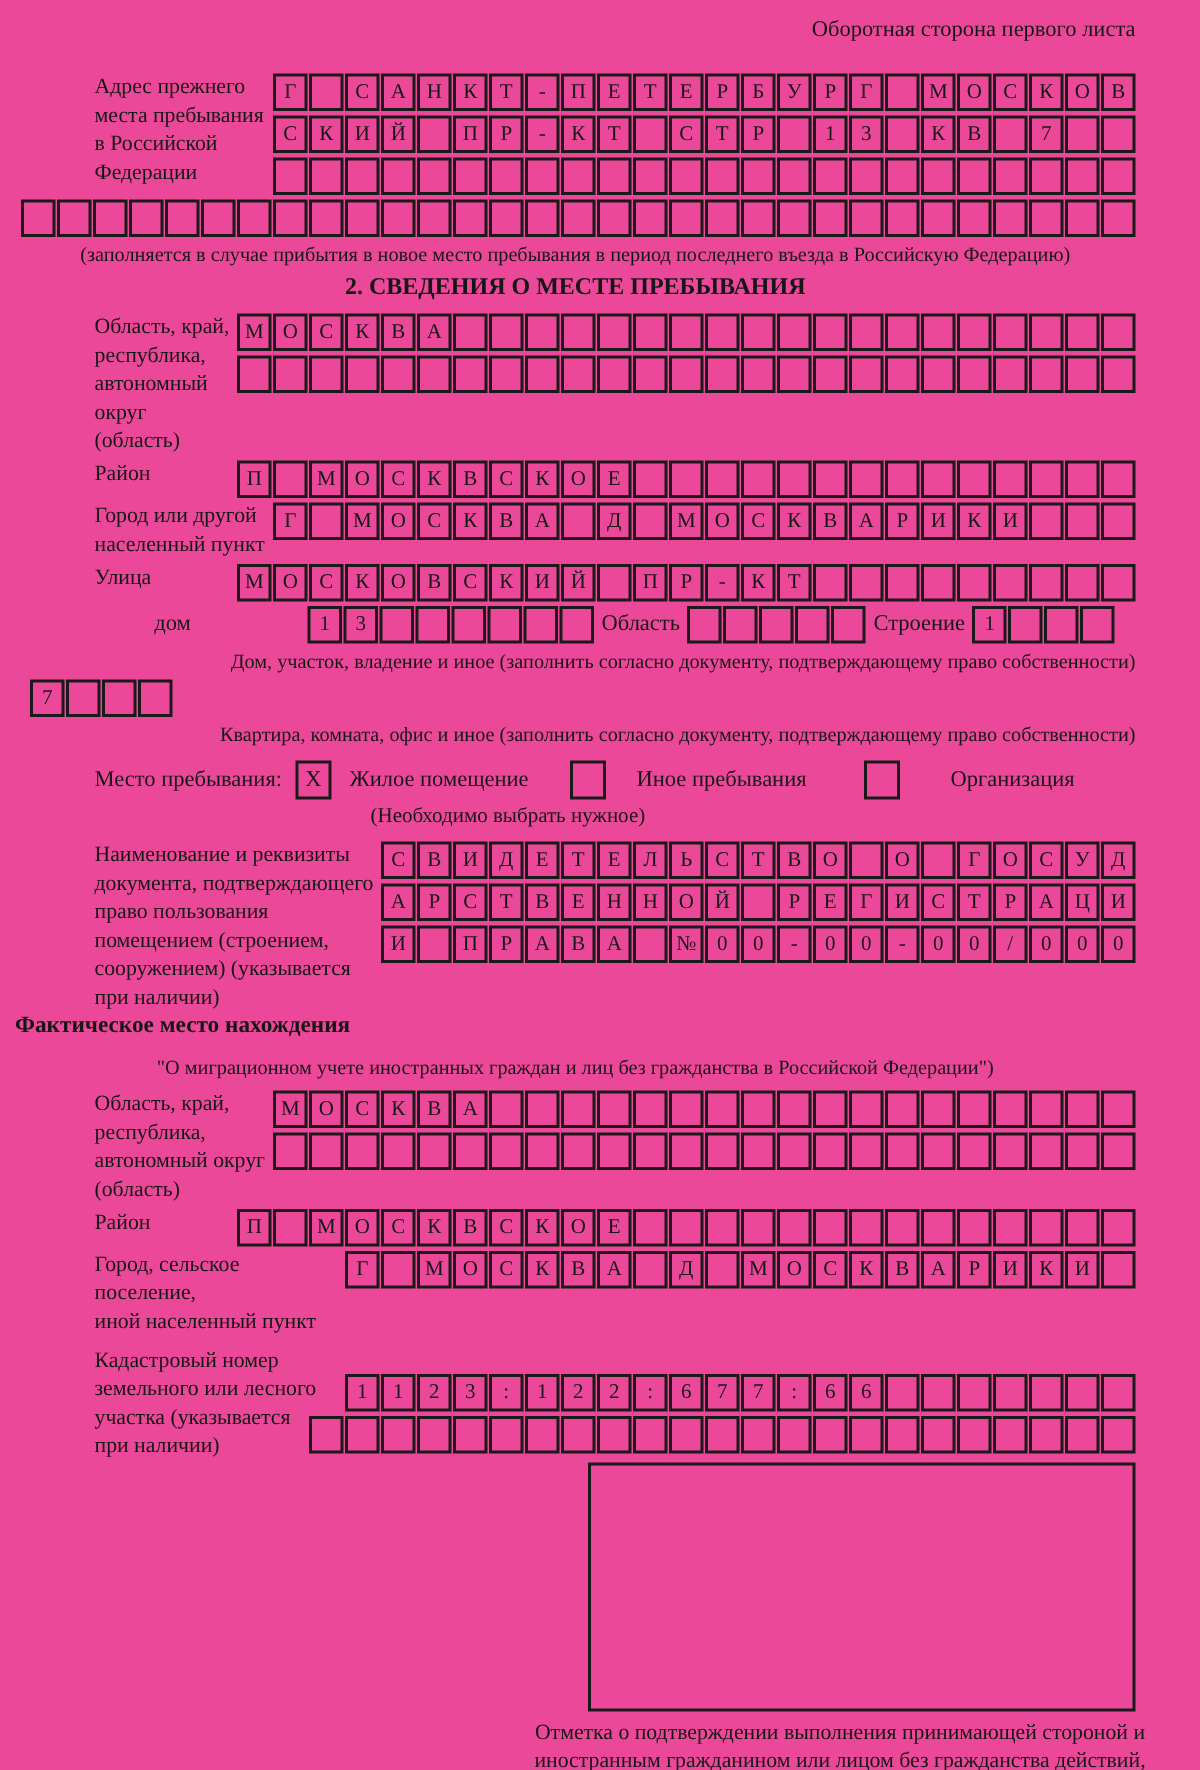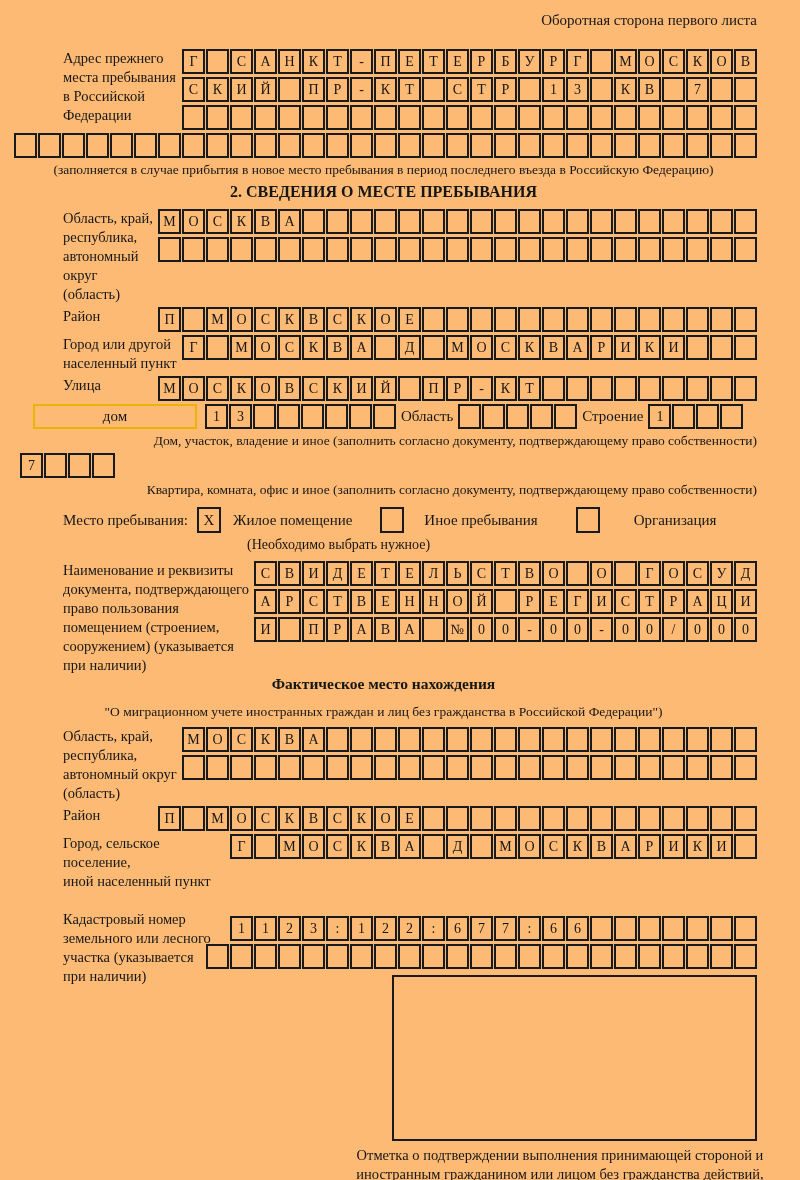--- a/index.html
+++ b/index.html
@@ -1,45 +1,45 @@
 <!DOCTYPE html>
 <html><head>
 <meta charset="utf-8">
 <style>
   html,body{margin:0;padding:0;background:#fff;}
   .page{
     width:800px;height:1180px;box-sizing:border-box;overflow:hidden;
-    background:#fdba74;color:#161616;
+    background:#ec4899;color:#161616;
     font-family:"Liberation Serif","DejaVu Serif",serif;
     padding:12px 43px 0 10px;position:relative;
   }
   .hdr{text-align:right;font-size:15px;margin-bottom:20px;}
   .row{display:flex;align-items:flex-start;margin-bottom:3px;}
   .group{display:flex;align-items:flex-start;margin-bottom:3px;}
   .lbl{font-size:14.5px;line-height:19px;white-space:pre-line;padding-left:53px;flex:1;}
   .cellcol{display:flex;flex-direction:column;gap:3px;margin-left:auto;}
   .cells{display:flex;gap:1px;margin-left:auto;flex:none;}
   .cell{
     width:19px;height:21px;border:2px solid #1a1a1a;flex:none;
     font-size:14px;line-height:21px;text-align:center;overflow:hidden;
   }
   .note{font-size:13.5px;text-align:center;margin-bottom:2px;line-height:18px;}
   .note-left{font-size:13.5px;padding-left:53px;margin:1px 0 3px 0;line-height:18px;text-align:right;}
   .title{font-size:16px;font-weight:bold;text-align:center;margin:4px 0 8px 0;}
   .domrow{display:flex;align-items:center;margin:3px 0 3px 0;}
-  .bigbox{border:2px solid #eab308;height:21px;line-height:21px;text-align:center;font-size:15px;flex:none;}
+  .bigbox{border:2px solid #ec4899;height:21px;line-height:21px;text-align:center;font-size:15px;flex:none;}
   .inline-lbl{font-size:15px;flex:none;}
   .mesto{display:flex;align-items:center;padding-left:53px;margin:8px 0 4px 0;font-size:15px;}
   .cb{width:20px;height:22px;border:2px solid #1a1a1a;flex:none;text-align:center;font-size:15px;line-height:22px;}
   .choose-note{font-size:14px;padding-left:237px;margin-bottom:8px;}
   .docgroup{position:relative;min-height:84px;margin-bottom:0;}
   .doclbl{position:absolute;left:53px;top:0;width:205px;font-size:14.5px;line-height:19px;white-space:pre-line;}
-  .fact-title{font-size:15.5px;font-weight:bold;text-align:center;margin:30px 0 10px 0;}
+  .fact-title{font-size:15.5px;font-weight:bold;margin:30px 0 10px 0;}
   .kadgroup{position:relative;min-height:78px;margin-bottom:3px;}
-  .kadlbl{position:absolute;left:53px;top:16px;width:190px;font-size:14.5px;line-height:19px;white-space:pre-line;}
+  .kadlbl{position:absolute;left:53px;top:4px;width:190px;font-size:14.5px;line-height:19px;white-space:pre-line;}
   .kadcells{padding-top:22px;}
   .stamp{margin-left:382px;margin-top:2px;width:361px;height:162px;border:2px solid #1a1a1a;}
   .caption{margin-left:340px;width:420px;text-align:center;font-size:14.5px;line-height:19px;margin-top:5px;}
 </style>
 </head>
 <body>
 
 <div class="page">
 
   <div class="hdr">Оборотная сторона первого листа</div>

